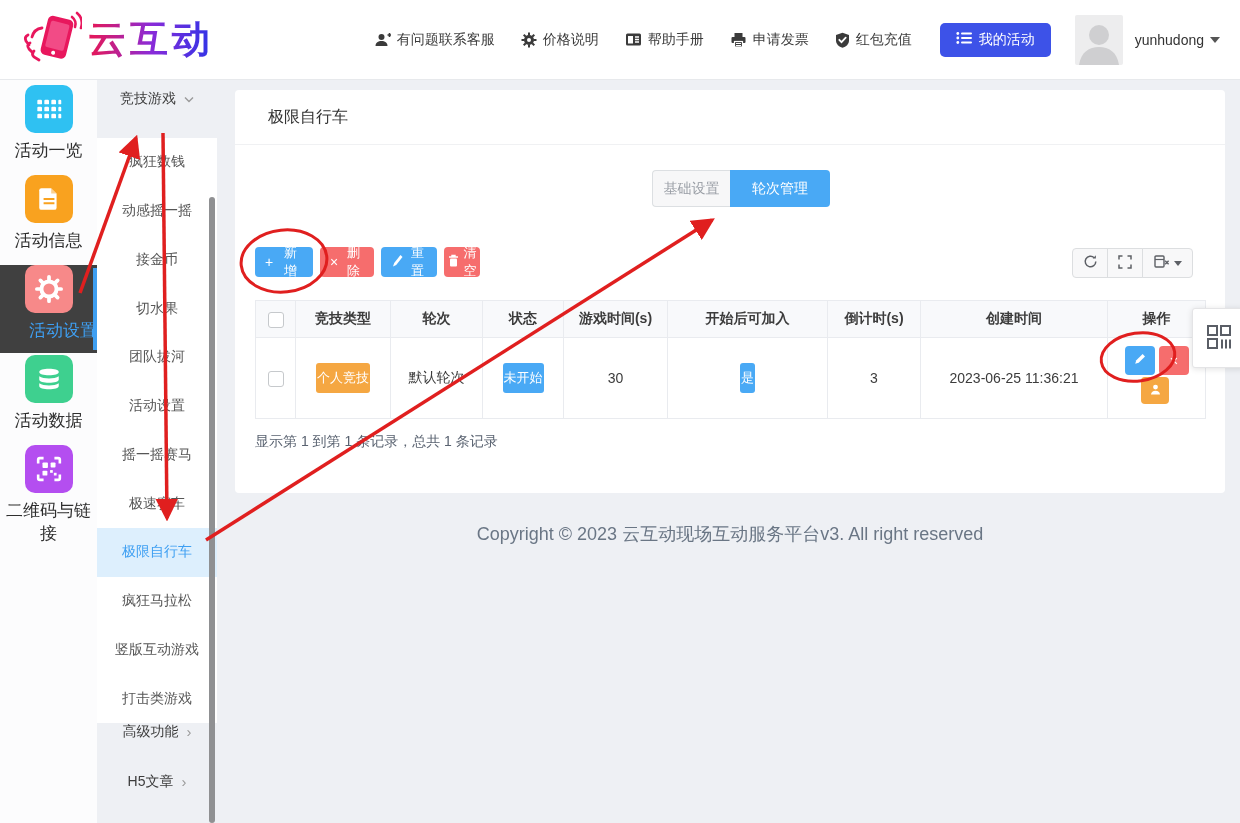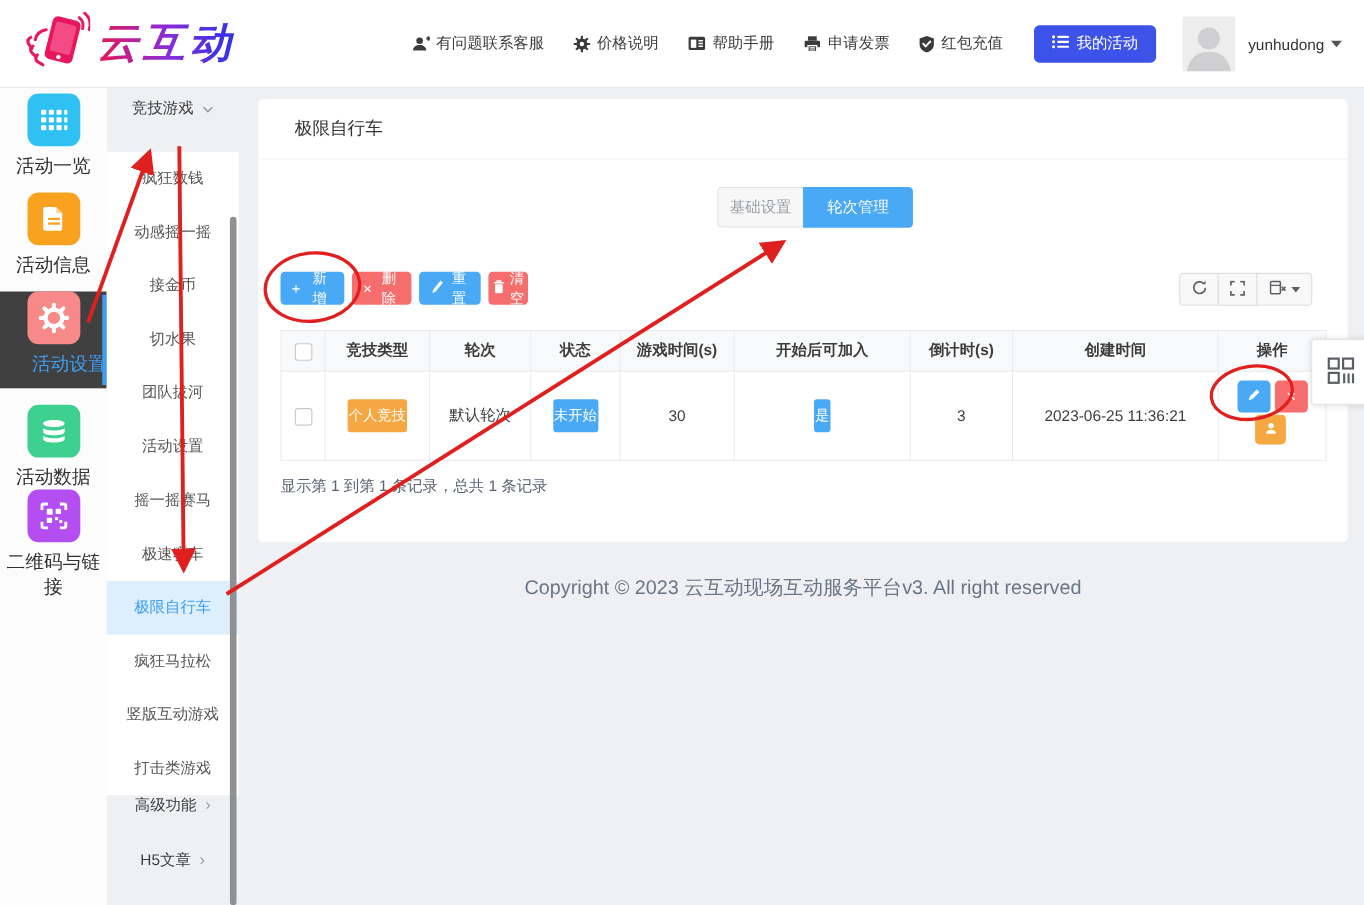--- a/index.html
+++ b/index.html
@@ -14,21 +14,20 @@
   
   .header {
     position:absolute; left:0; top:0; width:1240px; height:80px;
     background:#fff; border-bottom:1px solid #e7e9ec;
     display:flex; align-items:center; padding:0 20px; z-index:5;
   }
   .logo { display:flex; align-items:center; gap:6px; width:232px; }
   .logo-text {
     font-size:38px; font-weight:800; letter-spacing:4px; color:#b01fb0;
     font-family:"Liberation Sans","DejaVu Sans",sans-serif;
-    font-style:italic;
   }
   @supports ((-webkit-background-clip: text) or (background-clip: text)) {
     .logo-text{
       background:linear-gradient(90deg, var(--logo-gradient-start,#e0195f) 5%, #8a2bd8 50%, var(--logo-gradient-end,#3633e6) 95%);
       -webkit-background-clip:text; background-clip:text; color:transparent;
     }
   }
   .topnav { display:flex; align-items:center; gap:26px; margin-left:auto; }
   .topnav-item { display:flex; align-items:center; gap:6px; font-size:14px; color:#3b3b3b; cursor:pointer; white-space:nowrap; }
   .topnav-item svg { display:block; }
@@ -281,21 +280,21 @@
     <div class="ibox c-pink">
       <svg width="28" height="28" viewBox="0 0 24 24">
           <circle cx="12" cy="12" r="6.5" fill="none" stroke="#fff" stroke-width="3.4"></circle>
           <g stroke="#fff" stroke-width="3.2" stroke-linecap="round">
             <path d="M12 1.6v3M12 19.4v3M1.6 12h3M19.4 12h3M4.6 4.6l2.1 2.1M17.3 17.3l2.1 2.1M19.4 4.6l-2.1 2.1M6.7 17.3l-2.1 2.1"></path>
           </g>
         </svg>
     </div>
     <div class="ilabel">活动设置</div>
   </div>
-  <div class="side-item" style="top:288px">
+  <div class="side-item" style="top:275px">
     <div class="ibox c-green">
       <svg width="26" height="26" viewBox="0 0 24 24">
           <g fill="#fff">
             <path d="M3 5.5C3 3.6 7 2.5 12 2.5s9 1.1 9 3-4 3-9 3-9-1.1-9-3z"></path>
             <path d="M3 9.5c2 1.4 5.4 2 9 2s7-.6 9-2v3c0 1.9-4 3-9 3s-9-1.1-9-3z"></path>
             <path d="M3 16c2 1.4 5.4 2 9 2s7-.6 9-2v2.5c0 1.9-4 3-9 3s-9-1.1-9-3z"></path>
           </g>
         </svg>
     </div>
     <div class="ilabel">活动数据</div>

